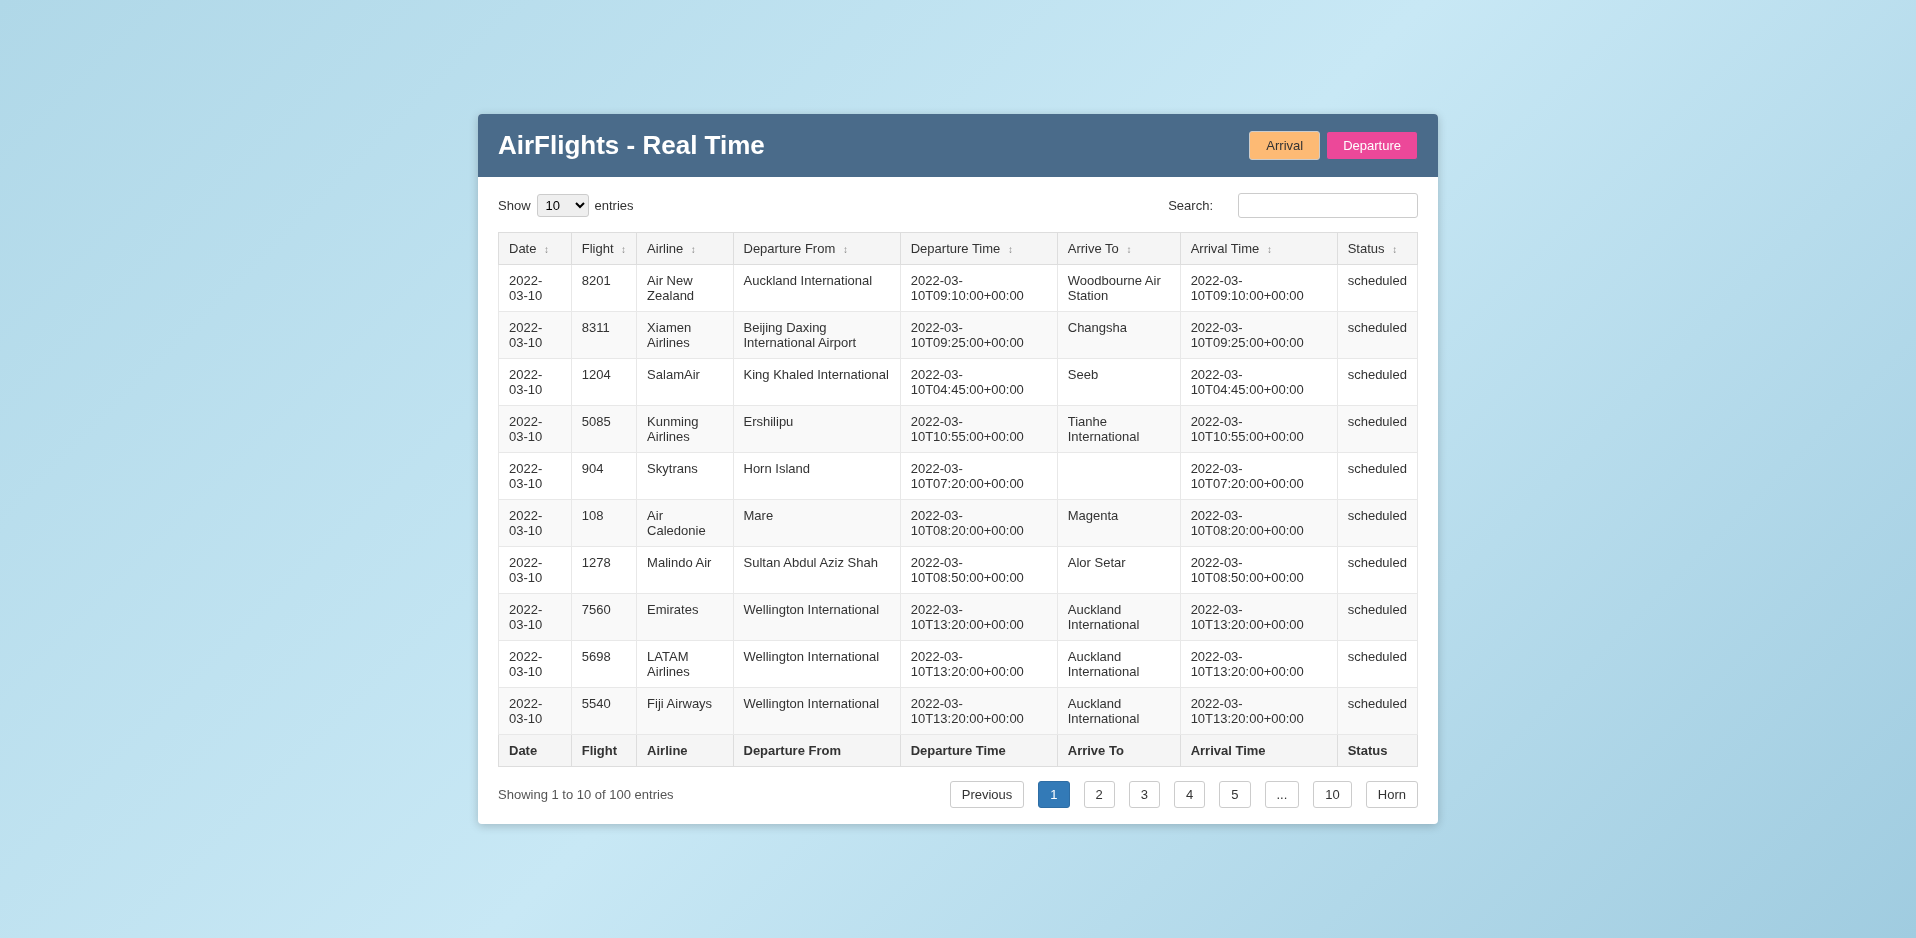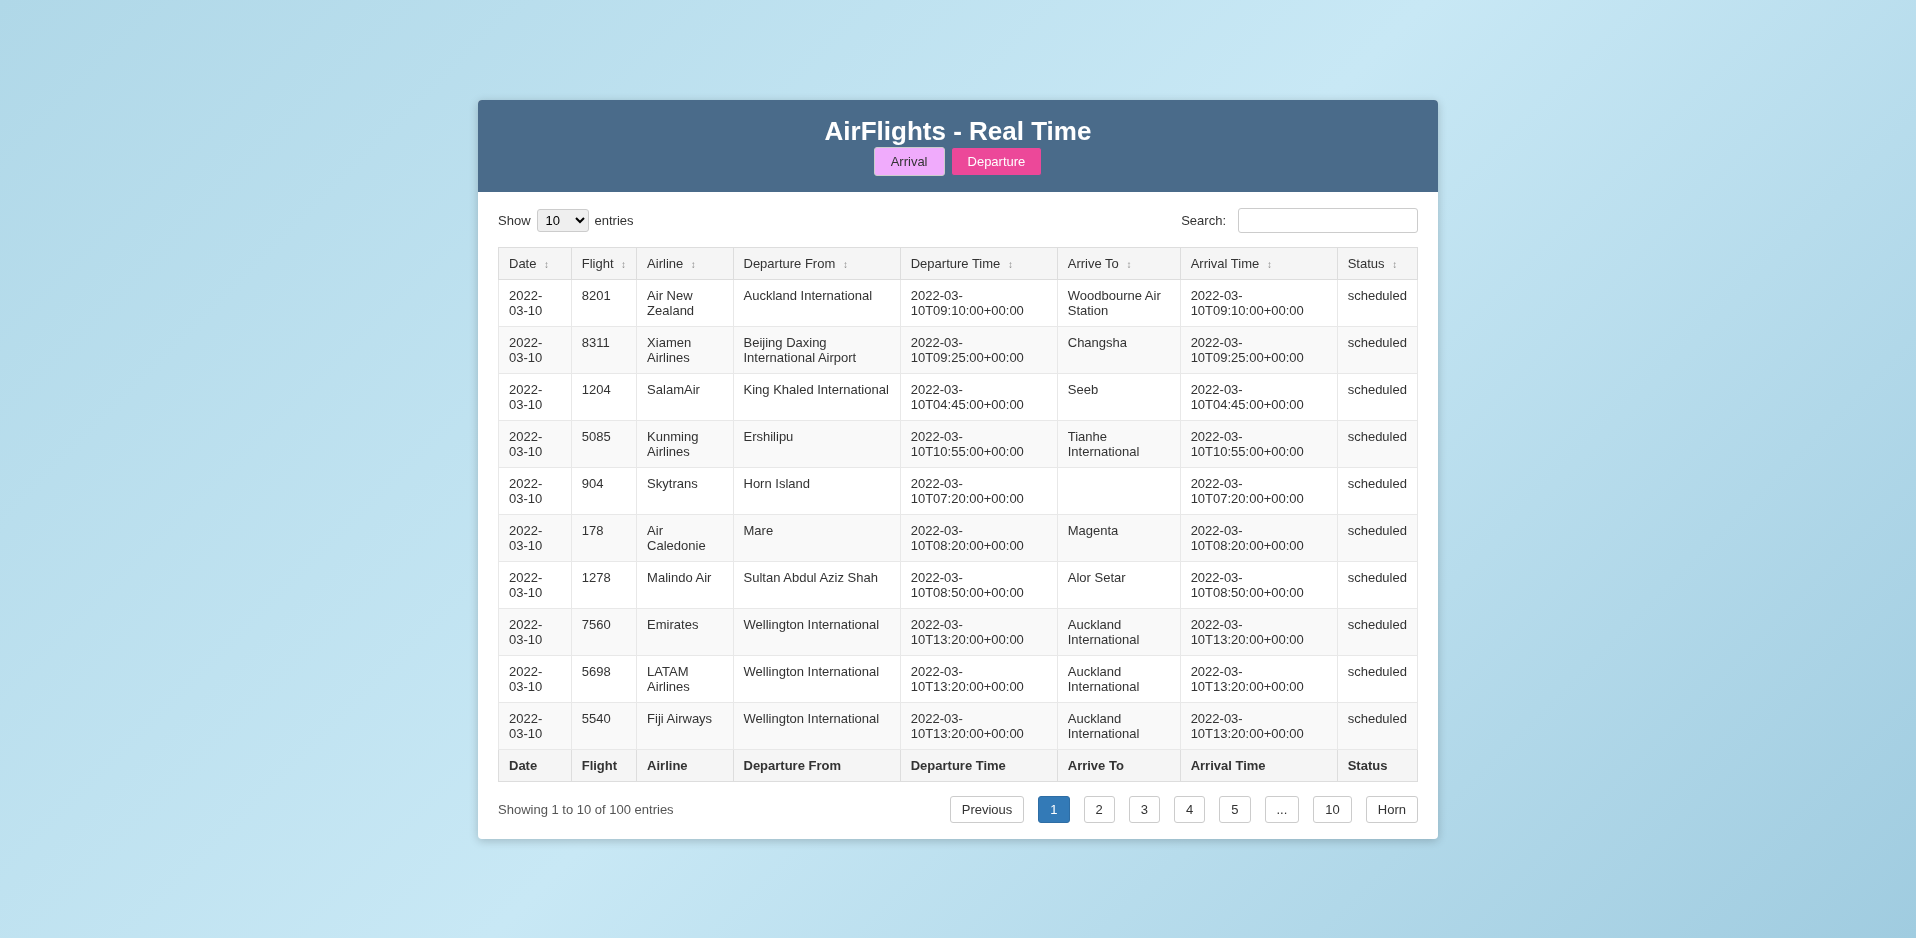--- a/index.html
+++ b/index.html
@@ -27,35 +27,34 @@
       border-radius: 4px;
       box-shadow: 0 2px 10px rgba(0,0,0,0.2);
       overflow: hidden;
     }
     .header {
       background: #4a6b8a;
       padding: 16px 20px;
       display: flex;
       align-items: center;
       justify-content: space-between;
-      flex-direction: column;
     }
     .header-title {
       color: #fff;
       font-size: 26px;
       font-weight: bold;
     }
     .header-buttons {
       display: flex;
       gap: 6px;
     }
     .header-btn {
       padding: 6px 16px;
       border: 1px solid #ccc;
-      background: #f0abfc;
+      background: #fdba74;
       color: #333;
       cursor: pointer;
       border-radius: 3px;
       font-size: 13px;
     }
     .header-btn.active {
       background: #ec4899;
       color: #fff;
       border-color: #4a6a8a;
     }
@@ -76,21 +75,21 @@
     }
     .show-entries select {
       padding: 2px 4px;
       border: 1px solid #ccc;
       border-radius: 3px;
       font-size: 13px;
     }
     .search-area {
       display: flex;
       align-items: center;
-      gap: 12px;
+      gap: 25px;
       color: #333;
     }
     .search-area input {
       border: 1px solid #ccc;
       padding: 4px 8px;
       border-radius: 3px;
       font-size: 13px;
       width: 180px;
     }
     table {
@@ -257,21 +256,21 @@
             <td>904</td>
             <td>Skytrans</td>
             <td>Horn Island</td>
             <td>2022-03-10T07:20:00+00:00</td>
             <td></td>
             <td>2022-03-10T07:20:00+00:00</td>
             <td>scheduled</td>
           </tr>
           <tr>
             <td>2022-03-10</td>
-            <td>178</td>
+            <td>108</td>
             <td>Air Caledonie</td>
             <td>Mare</td>
             <td>2022-03-10T08:20:00+00:00</td>
             <td>Magenta</td>
             <td>2022-03-10T08:20:00+00:00</td>
             <td>scheduled</td>
           </tr>
           <tr>
             <td>2022-03-10</td>
             <td>1278</td>

